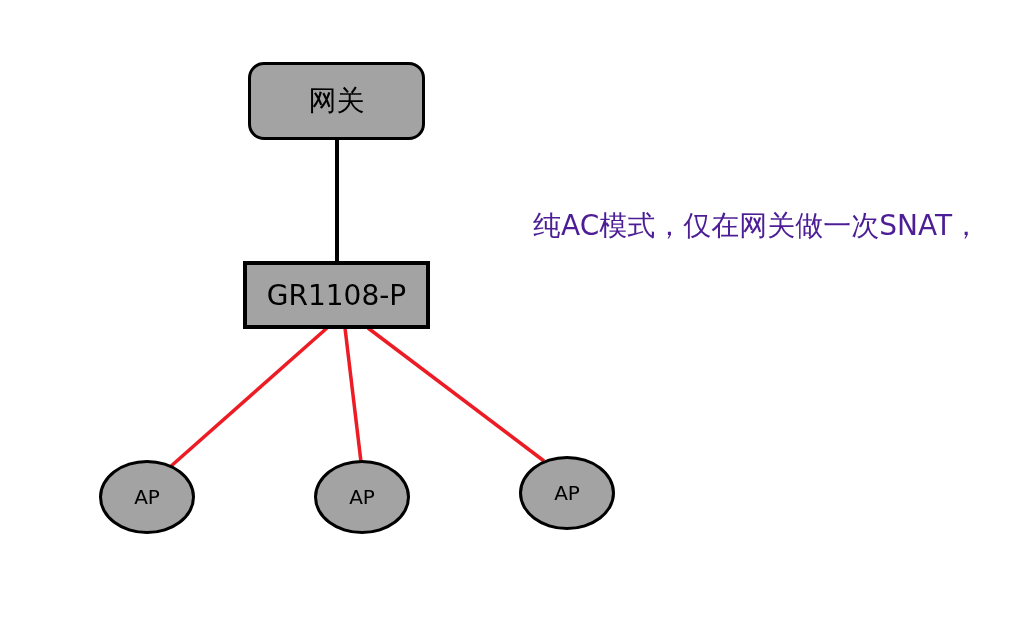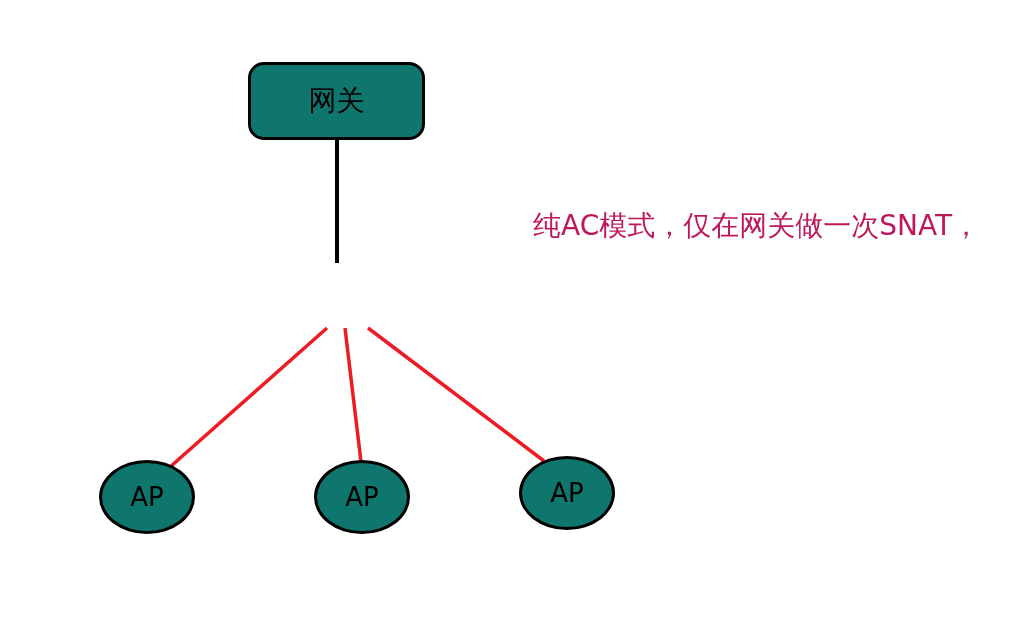--- a/index.html
+++ b/index.html
@@ -19,71 +19,74 @@
     position: absolute;
     left: 0; top: 0;
     width: 1032px; height: 637px;
     pointer-events: none;
   }
   .node {
     position: absolute;
     display: flex;
     align-items: center;
     justify-content: center;
-    background: #0f766e;
+    background: #a3a3a3;
     color: #000000;
   }
   .node-gateway {
     left: 248px; top: 62px;
     width: 177px; height: 78px;
     border: 3px solid #000000;
     border-radius: 16px;
     font-size: 28px;
   }
   .node-switch {
     left: 243px; top: 261px;
     width: 187px; height: 68px;
     border: 4px solid #000000;
     font-size: 28px;
   }
   .node-ap {
     width: 96px; height: 74px;
     border: 3px solid #000000;
     border-radius: 50%;
-    font-size: 26px;
+    font-size: 20px;
   }
   .node-ap1 { left: 99px;  top: 460px; }
   .node-ap2 { left: 314px; top: 460px; }
   .node-ap3 { left: 519px; top: 456px; }
   .annotation {
     position: absolute;
     left: 533px; top: 198px;
     width: 470px;
     font-size: 28px;
     line-height: 55px;
-    color: #be185d;
+    color: #4c1d95;
     white-space: nowrap;
   }
 </style>
 </head>
 <body>
 
 <div class="canvas">
 
   <svg class="connectors" width="1032" height="637" viewBox="0 0 1032 637" xmlns="http://www.w3.org/2000/svg">
     <line x1="337" y1="139" x2="337" y2="263" stroke-width="4" stroke="#000000"></line>
     <line x1="327" y1="328" x2="170" y2="467" stroke-width="3.5" stroke="#ed1c24"></line>
     <line x1="345" y1="328" x2="361" y2="462" stroke-width="3.5" stroke="#ed1c24"></line>
     <line x1="368" y1="328" x2="544" y2="461" stroke-width="3.5" stroke="#ed1c24"></line>
   </svg>
 
   <div class="node node-gateway">
     <span>网关</span>
   </div>
 
+  <div class="node node-switch">
+    <span>GR1108-P</span>
+  </div>
 
   <div class="node node-ap node-ap1">
     <span>AP</span>
   </div>
 
   <div class="node node-ap node-ap2">
     <span>AP</span>
   </div>
 
   <div class="node node-ap node-ap3">

